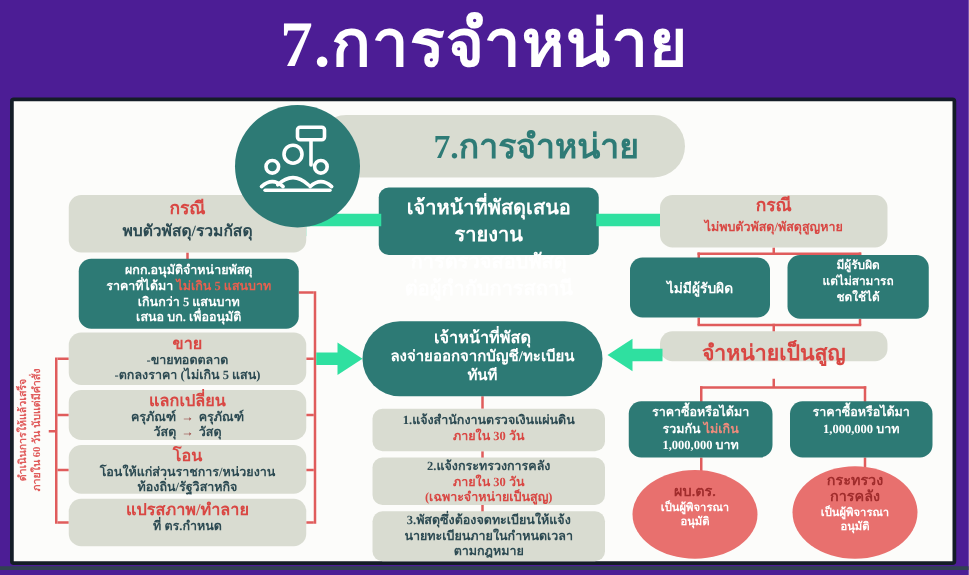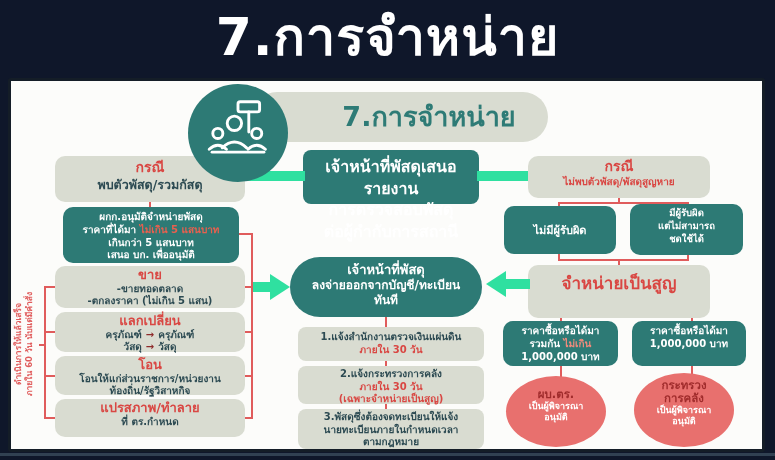--- a/index.html
+++ b/index.html
@@ -1,17 +1,17 @@
 <!DOCTYPE html>
 <html><head>
 <meta charset="utf-8">
 <style>
   html,body{margin:0;padding:0;}
   body{font-family:"DejaVu Sans","Liberation Sans",sans-serif;}
-  #stage{position:relative;width:775px;height:460px;background:#0f172a;overflow:hidden;}
+  #stage{position:relative;width:775px;height:460px;background:#4c1d95;overflow:hidden;font-family:Liberation Serif, serif;}
 
   
   #slide-title{position:absolute;left:0;top:0;width:775px;height:76px;line-height:74px;
     text-align:center;color:#ffffff;font-size:52px;font-weight:bold;letter-spacing:1px;}
 
   
   #panel{position:absolute;left:8px;top:78px;width:751px;height:368px;background:#fcfcfa;
     border:3px solid #141d27;border-radius:3px;}
   #bottom-glow{position:absolute;left:0;top:453px;width:775px;height:3px;background:#314152;}
 
@@ -64,21 +64,21 @@
   #step3{top:409px;height:40px;padding-top:2px;}
 
   
   #case-right{left:528px;top:156px;width:182px;height:42px;padding-top:2px;}
   #case-right .c-title{font-size:14px;line-height:1.15;}
   #case-right .c-sub{font-size:10px;}
   #no-liable-box{left:504px;top:206px;width:112px;height:48px;border-radius:10px;font-size:11px;
     font-weight:bold;display:flex;align-items:center;justify-content:center;}
   #liable-box{left:630px;top:204px;width:113px;height:51px;border-radius:10px;font-size:9.5px;
     font-weight:bold;line-height:1.35;padding-top:3px;}
-  #dispose-box{left:528px;top:265px;width:182px;height:53px;font-size:17px;line-height:36px;}
+  #dispose-box{left:528px;top:265px;width:182px;height:24px;font-size:17px;line-height:36px;}
   .pricebox{top:321px;height:45px;border-radius:10px;font-size:10px;font-weight:bold;
     line-height:1.3;padding-top:3px;}
   #price-under{left:503px;width:115px;}
   #price-over{left:632px;width:114px;}
   .approver{position:absolute;border-radius:50%;background:#e8706e;z-index:2;text-align:center;
     color:#ffffff;}
   #approver-police{left:506px;top:376px;width:100px;height:71px;padding-top:12px;box-sizing:border-box;}
   #approver-ministry{left:634px;top:373px;width:100px;height:74px;padding-top:6px;box-sizing:border-box;}
   .a-title{color:#a02c2c;font-weight:bold;font-size:11.5px;line-height:1.15;}
   .a-line{font-size:9px;font-weight:bold;line-height:1.2;}

